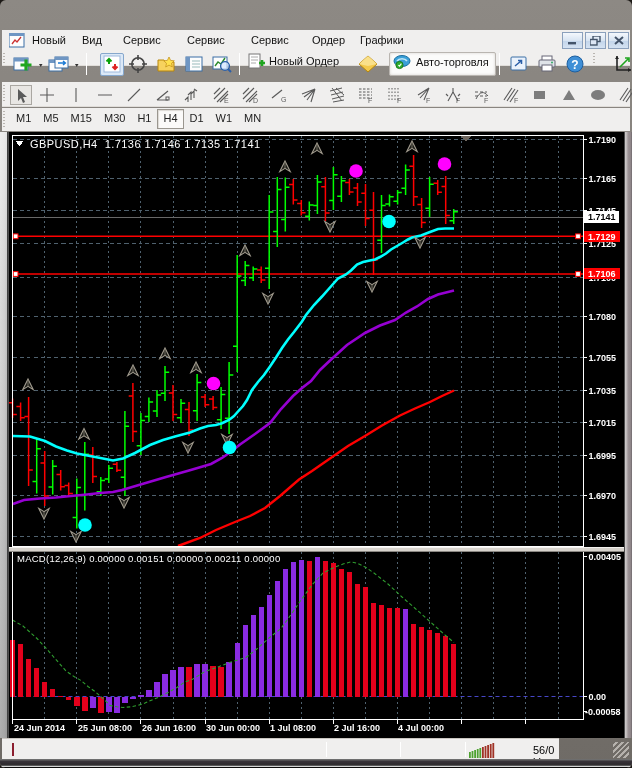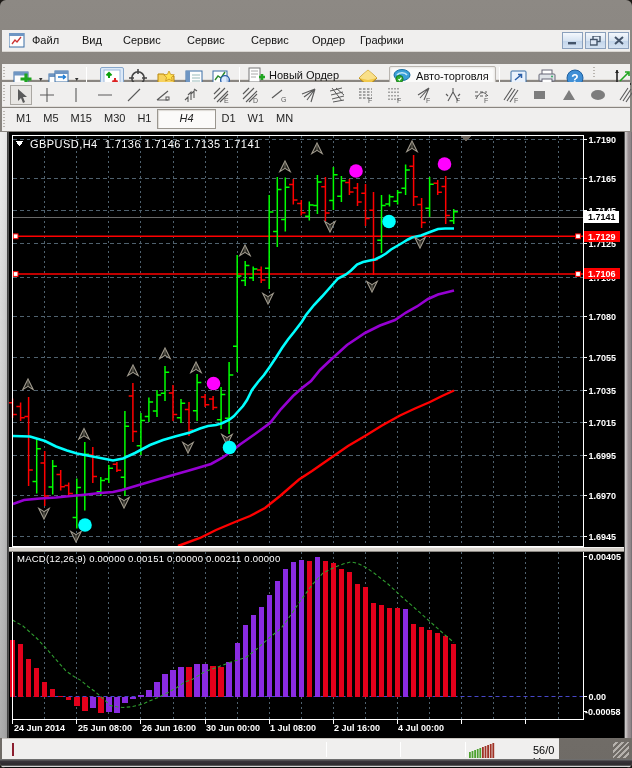--- a/index.html
+++ b/index.html
@@ -27,40 +27,40 @@
 
 #menu { position:absolute; left:2px; top:30px; width:628px; height:22px; background:#f0efee;
   border-bottom:1px solid #d9d6d2; font-size:11px; color:#111; }
 #menu span.mi { position:absolute; top:4px; }
 .mdib { position:absolute; top:2px; width:21px; height:17px;
   background:linear-gradient(#f4f8fd,#d8e4f2 50%,#c2d4ea 51%,#d4e2f2);
   border:1px solid #8ba0bc; color:#3f4d61; text-align:center; }
 .mdib svg { display:block; margin:3px auto 0; }
 
 .tbar { position:absolute; left:2px; width:628px; background:#f0efee; white-space:nowrap; }
-#tb1 { top:64px; height:16px; border-bottom:1px solid #e0ddd9; }
+#tb1 { top:50px; height:16px; border-bottom:1px solid #e0ddd9; }
 #tb2 { top:82px; height:25px; border-bottom:1px solid #e0ddd9; }
 #tb3 { top:108px; height:24px; border-bottom:1px solid #c9c5c0; }
 .grip { display:inline-block; vertical-align:top; width:5px; height:76%; margin:3px 3px 0 1px;
   background:repeating-linear-gradient(to bottom,#b9b5b0 0,#b9b5b0 1px,#f0efee 1px,#f0efee 3px);
   border-right:2px solid #f0efee; width:4px; }
 .tbi,.tbi2 { display:inline-block; vertical-align:top; margin-top:3px; text-align:center; }
 .tbi { width:28px; height:23px; padding-top:1px; }
 .tbi2 { width:29px; height:20px; }
 #tb2 .tbi2 svg { margin-top:1px; }
 .tbi.active { background:#dce9f7; border:1px solid #86a7cc; border-radius:2px; }
 .tbi2.active { background:#e8e6e3; border:1px solid #aaa7a2; width:22px; }
 .tsep { display:inline-block; vertical-align:top; width:1px; height:22px; background:#c9c5c0; margin:3px 5px 0 3px; border-right:1px solid #fff; }
 .tbtn { display:inline-block; vertical-align:top; margin-top:2px; height:24px; padding:0 6px 0 3px; font-size:11px; color:#111; }
 .tbtn svg { vertical-align:middle; margin-right:4px; }
 .tbtn span { vertical-align:middle; }
 .tbtn.toggled { border:1px solid #b9b5b0; border-radius:2px; background:#fbfbfa; box-shadow:inset 0 0 3px #d8d4cf; }
 .tfb { display:inline-block; height:20px; margin-top:0; font-size:11px; color:#222;
   text-align:left; padding:3px 6px 0; }
-.tfb.active { background:#fbfaf9; border:1px solid #9a968f; box-shadow:inset 1px 1px 1px #dcd9d4; padding:2px 21px 0;font-style:italic; }
+.tfb.active { background:#fbfaf9; border:1px solid #9a968f; box-shadow:inset 1px 1px 1px #dcd9d4; padding:2px 5px 0; }
 
 #lframe { position:absolute; left:0; top:132px; width:12px; height:606px;
   background:linear-gradient(90deg,#d9d9d9 0,#cfcfcf 38%,#c4c4c4 55%,#4e4e4e 59%,#333 66%,#6a6a6a 75%,#2a2a2a 82%,#2a2a2a 94%,#fff 95%,#e8e8e8 100%); }
 #lframe:before { content:""; position:absolute; left:0; top:0; width:7px; height:100%;
   background:linear-gradient(180deg,rgba(255,255,255,.55),rgba(255,255,255,0) 30%,rgba(0,0,0,.12) 75%,rgba(0,0,0,.2)); }
 #rframe { position:absolute; left:622px; top:132px; width:10px; height:606px;
   background:linear-gradient(90deg,#e8e8e8 0,#f0f0f0 14%,#3a3a3a 17%,#4a4a4a 25%,#cac6c6 32%,#cac6c6 40%,#9b9295 62%,#8f8689 86%,#6e686b 100%); }
 #tframe { position:absolute; left:2px; top:131px; width:628px; height:1px; background:#8a8681; }
 
 #status { position:absolute; left:2px; top:738px; width:557px; height:22px; background:#f0efee;
@@ -75,21 +75,21 @@
   background:linear-gradient(#777 0,#6a6a6a 8%,#39343a 25%,#2e2a2e 60%,#555 72%,#cfcfcf 80%,#d8d8d8 86%,#111 92%,#000 100%); border-radius:0 0 5px 5px; }
 </style></head>
 <body>
 <div id="win">
   <div id="menu">
     <svg width="16" height="15" viewBox="0 0 16 15" style="position:absolute;left:7px;top:3px">
       <rect x="0" y="0" width="15" height="14" fill="#fdfdfd" stroke="#3a6ea5"></rect>
       <rect x="0" y="0" width="15" height="3" fill="#6f96c3"></rect>
       <path d="M3,11 l3,-4 2,2 4,-5" stroke="#c33" stroke-width="1.3" fill="none"></path>
     </svg>
-    <span class="mi" style="left:30px">Файл</span>
+    <span class="mi" style="left:30px">Новый</span>
     <span class="mi" style="left:80px">Вид</span>
     <span class="mi" style="left:121px">Сервис</span>
     <span class="mi" style="left:185px">Сервис</span>
     <span class="mi" style="left:249px">Сервис</span>
     <span class="mi" style="left:310px">Ордер</span>
     <span class="mi" style="left:358px">Графики</span>
     <div class="mdib" style="left:560px">
         <svg width="9" height="9" viewBox="0 0 9 9">
           <rect x="0" y="6" width="8" height="2.4" fill="#44546a"></rect>
         </svg>

